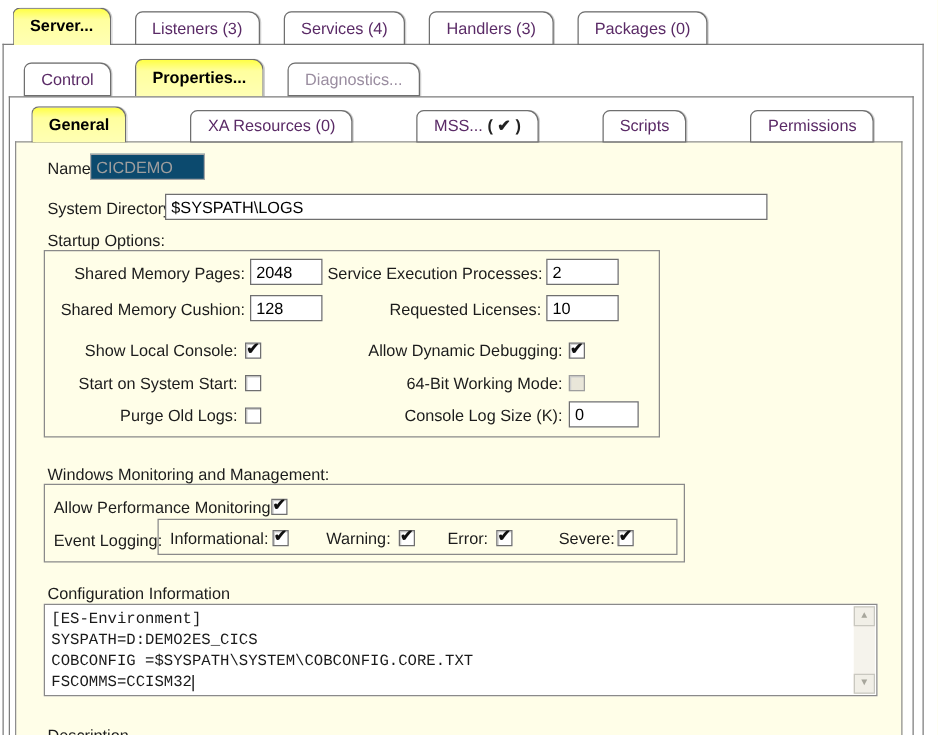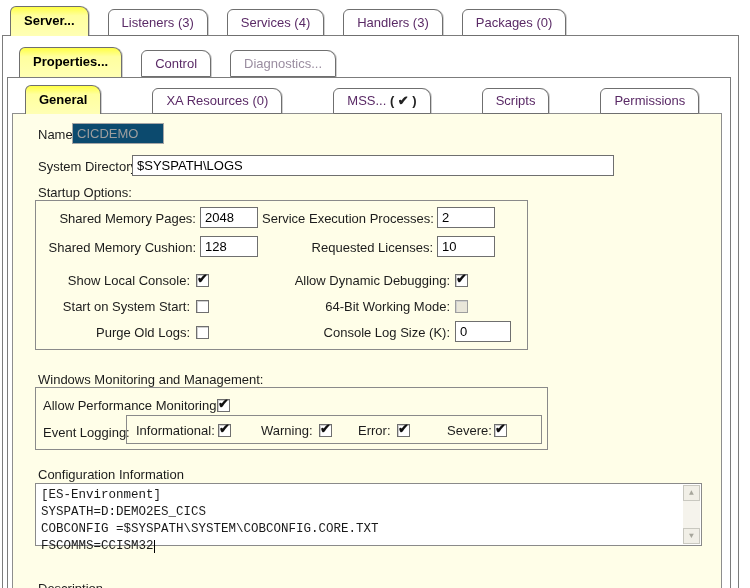--- a/index.html
+++ b/index.html
@@ -81,22 +81,22 @@
   <div class="tab active"><span>Server...</span></div>
   <div class="tab"><span>Listeners (3)</span></div>
   <div class="tab"><span>Services (4)</span></div>
   <div class="tab"><span>Handlers (3)</span></div>
   <div class="tab"><span>Packages (0)</span></div>
 </div>
 
 <div class="panel1">
 
   <div class="tabrow l2">
+    <div class="tab"><span>Control</span></div>
     <div class="tab active"><span>Properties...</span></div>
-    <div class="tab"><span>Control</span></div>
     <div class="tab dim"><span>Diagnostics...</span></div>
   </div>
 
   <div class="panel2">
 
     <div class="tabrow l3">
       <div class="tab active"><span>General</span></div>
       <div class="tab"><span>XA Resources (0)</span></div>
       <div class="tab"><span>MSS...</span><span class="tab-badge"> ( ✔ )</span></div>
       <div class="tab"><span>Scripts</span></div>
@@ -152,21 +152,21 @@
           <span class="lbl" style="left:134px;top:7px;">Warning:</span>
           <span class="cb checked" style="left:192px;top:8px;"></span>
           <span class="lbl" style="left:231px;top:7px;">Error:</span>
           <span class="cb checked" style="left:270px;top:8px;"></span>
           <span class="lbl" style="left:320px;top:7px;">Severe:</span>
           <span class="cb checked" style="left:367px;top:8px;"></span>
         </div>
       </div>
 
       <span class="lbl" style="left:25px;top:353px;">Configuration Information</span>
-      <div class="cfgbox" style="left:22px;top:369px;width:667px;height:63px;">
+      <div class="cfgbox" style="left:22px;top:369px;width:667px;height:74px;">
         <div class="cfg-text"><span>[ES-Environment]
 SYSPATH=D:DEMO2ES_CICS
 COBCONFIG =$SYSPATH\SYSTEM\COBCONFIG.CORE.TXT
 FSCOMMS=CCISM32</span><span class="caret"></span></div>
         <div class="vsb">
           <div class="sb-btn up">▲</div>
           <div class="sb-btn down">▼</div>
         </div>
       </div>
 

